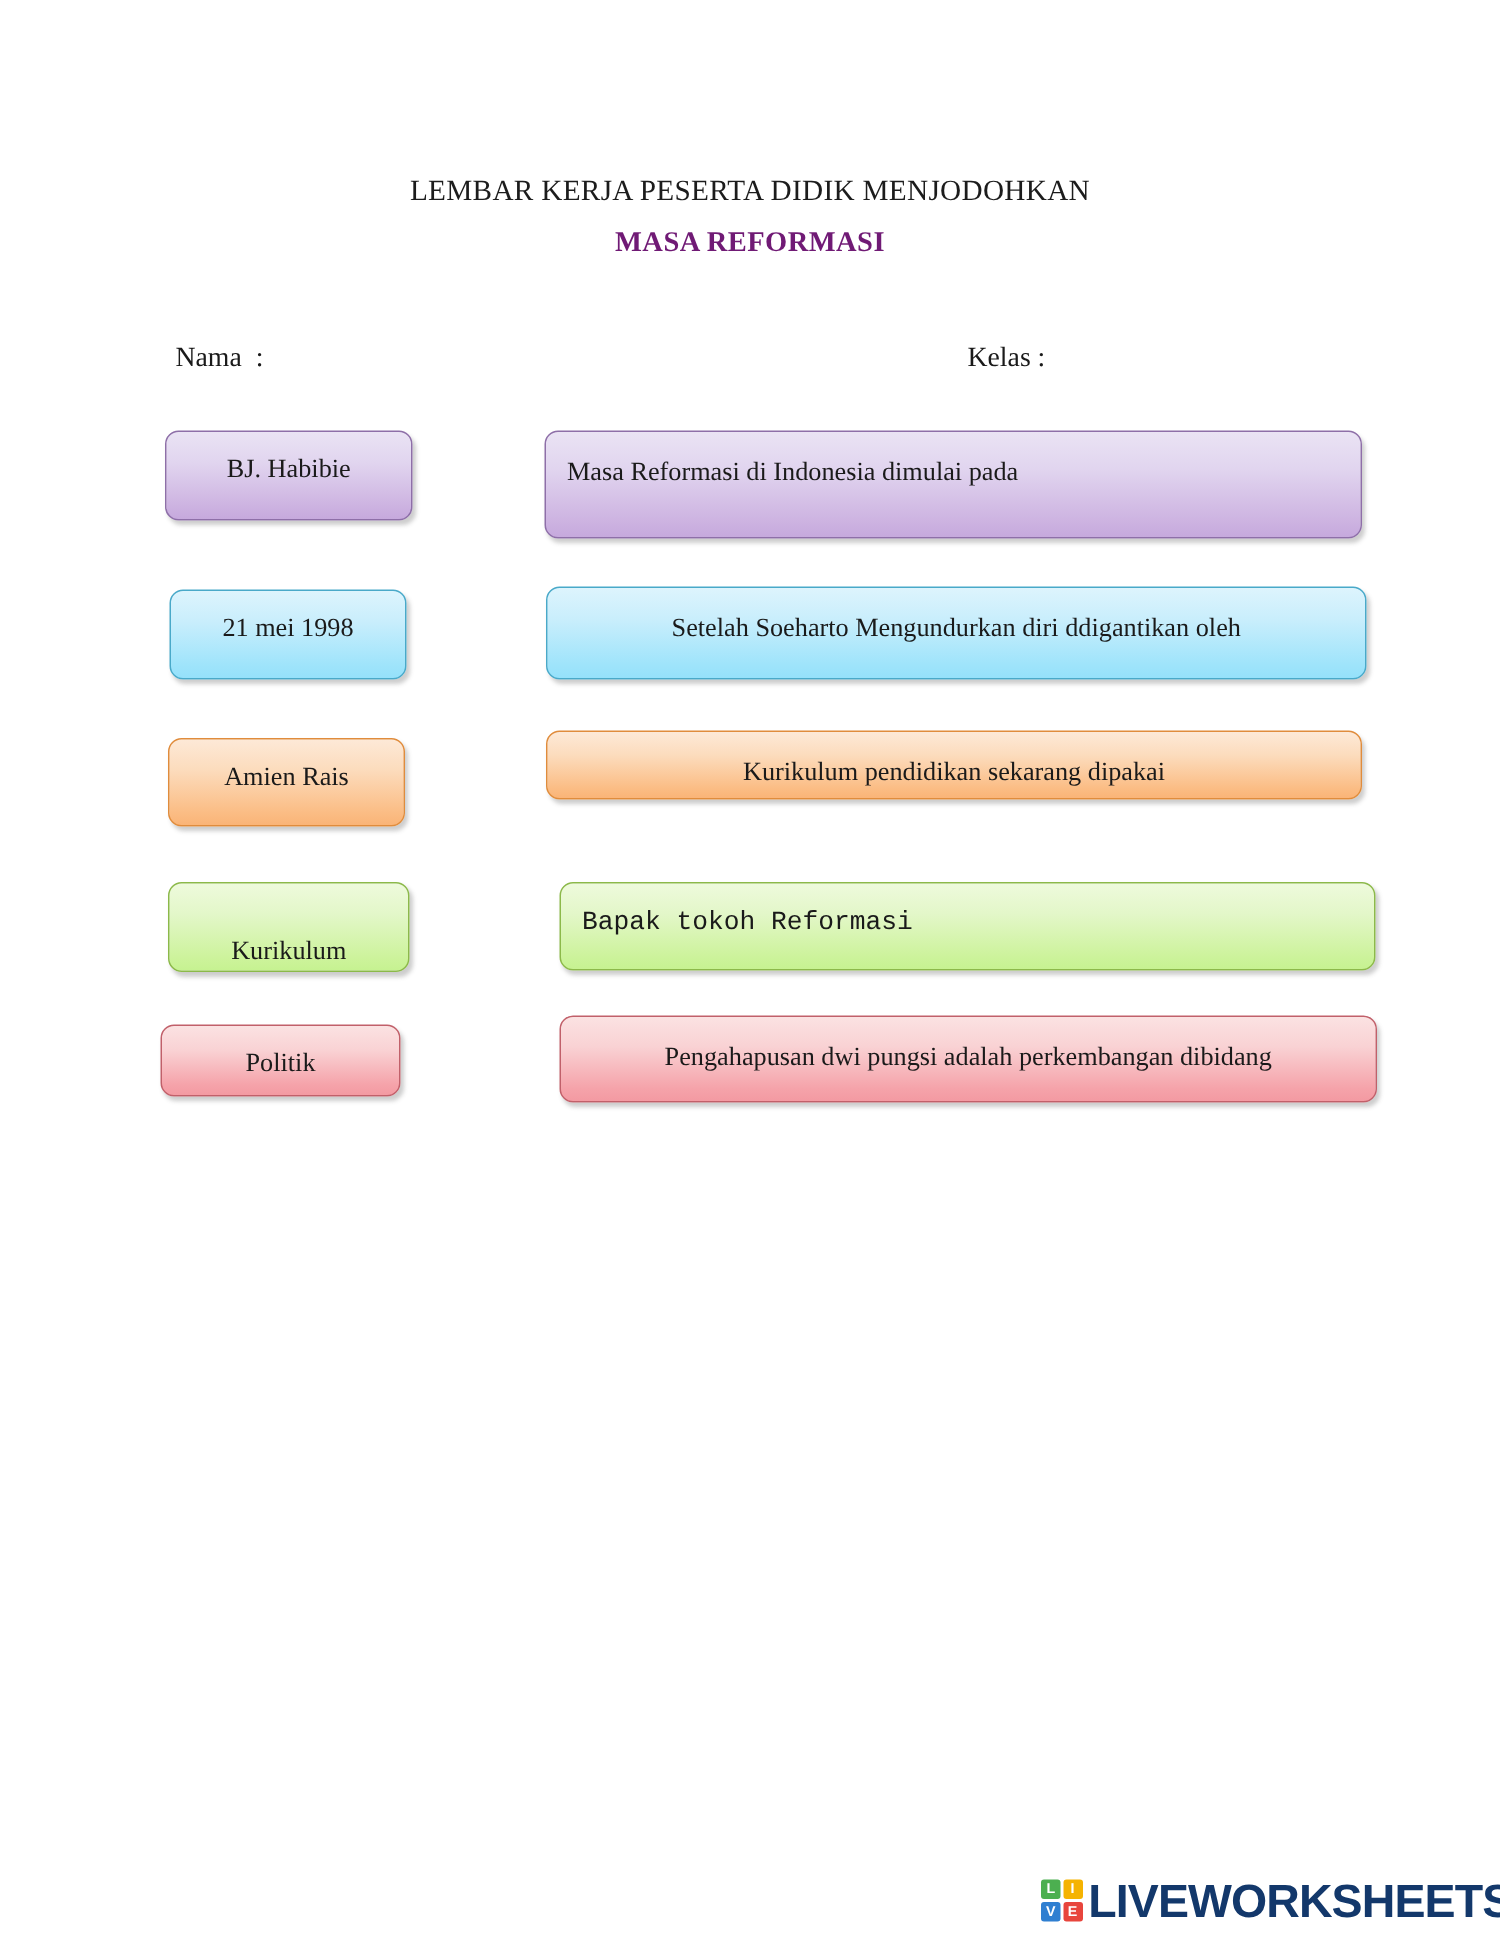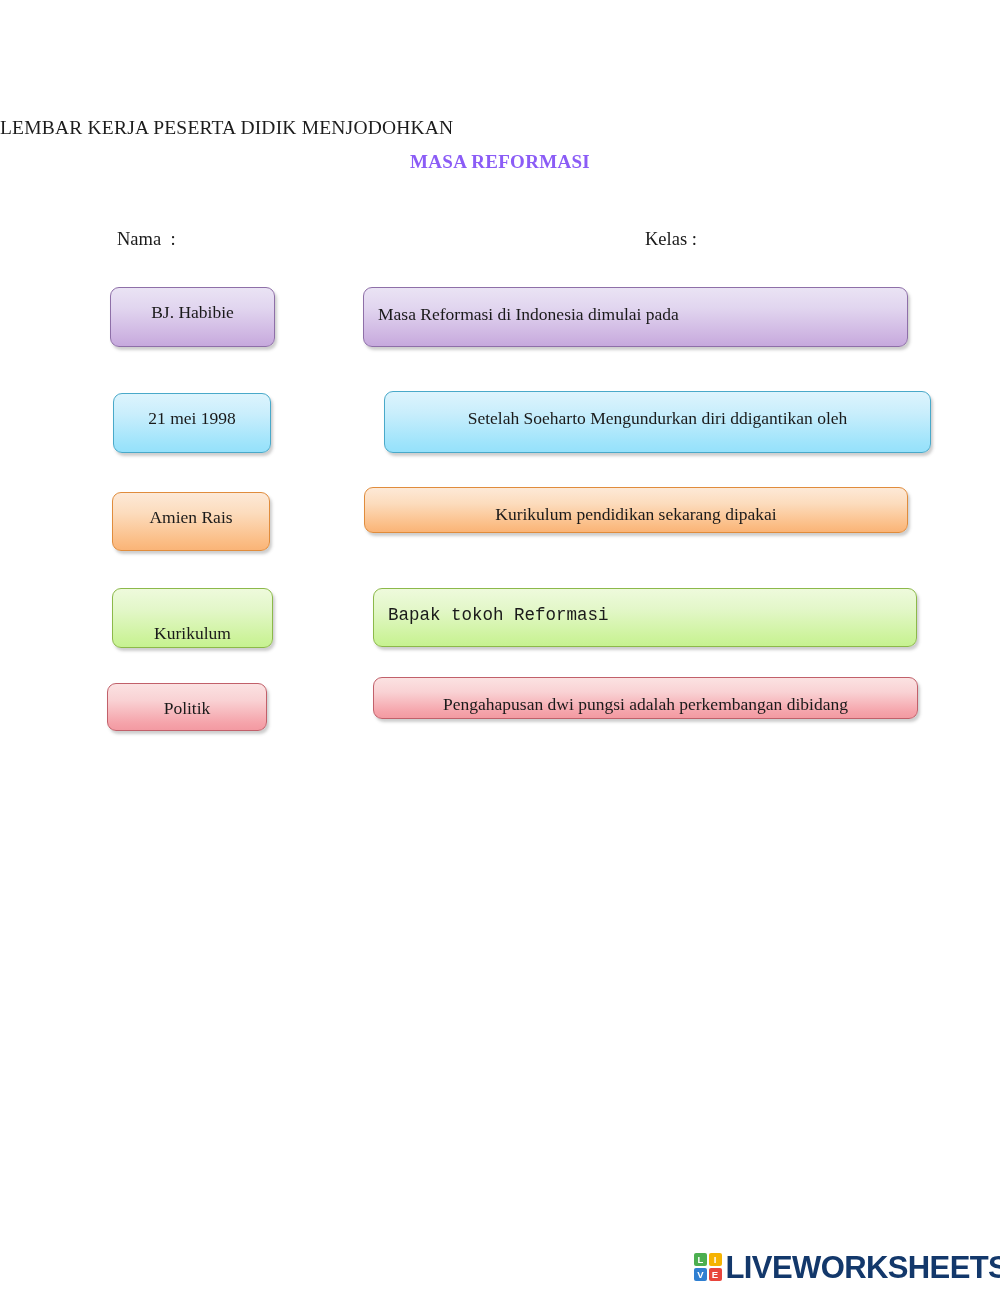--- a/index.html
+++ b/index.html
@@ -20,35 +20,36 @@
     position: absolute;
     inset: 0;
   }
 
   
   .title-line1 {
     position: absolute;
     left: 0;
     right: 0;
     top: 117px;
+    text-align: center;
     font-size: 19.5px;
     letter-spacing: 0.2px;
     font-weight: 400;
     color: #1c1c1c;
   }
   .title-line2 {
     position: absolute;
     left: 0;
     right: 0;
     top: 151px;
     text-align: center;
     font-size: 19px;
     font-weight: bold;
     letter-spacing: 0.3px;
-    color: #8b5cf6;
+    color: #701a75;
   }
 
   
   .field-nama {
     position: absolute;
     left: 117px;
     top: 229px;
     font-size: 18.5px;
     white-space: pre;
   }
@@ -175,37 +176,37 @@
 
   <div class="box left theme-green" style="left:112px; top:588px; width:161px; height:60px;">
     <span class="box-text" style="white-space: pre-line; margin-top: 20px;">Kurikulum
 2013</span>
   </div>
 
   <div class="box left theme-pink" style="left:107px; top:683px; width:160px; height:48px;">
     <span class="box-text">Politik</span>
   </div>
 
-  <div class="box right align-left theme-purple" style="left:363px; top:287px; width:545px; height:60px;">
+  <div class="box right align-left theme-purple" style="left:363px; top:287px; width:545px; height:72px;">
     <span class="box-text">Masa Reformasi di Indonesia dimulai pada</span>
   </div>
 
-  <div class="box right align-center theme-blue" style="left:364px; top:391px; width:547px; height:62px;margin-left:20px;">
+  <div class="box right align-center theme-blue" style="left:364px; top:391px; width:547px; height:62px;">
     <span class="box-text">Setelah Soeharto Mengundurkan diri ddigantikan oleh</span>
   </div>
 
   <div class="box right align-center theme-orange" style="left:364px; top:487px; width:544px; height:46px;">
     <span class="box-text">Kurikulum pendidikan sekarang dipakai</span>
   </div>
 
   <div class="box right align-left theme-green" style="left:373px; top:588px; width:544px; height:59px;font-family:Liberation Mono, monospace;">
     <span class="box-text">Bapak tokoh Reformasi</span>
   </div>
 
-  <div class="box right align-center theme-pink" style="left:373px; top:677px; width:545px; height:42px;">
+  <div class="box right align-center theme-pink" style="left:373px; top:677px; width:545px; height:58px;">
     <span class="box-text">Pengahapusan dwi pungsi adalah perkembangan dibidang</span>
   </div>
 
   <div class="lw-logo">
     <div class="lw-tiles">
       <span class="lw-tile t-l">L</span>
       <span class="lw-tile t-i">I</span>
       <span class="lw-tile t-v">V</span>
       <span class="lw-tile t-e">E</span>
     </div>

